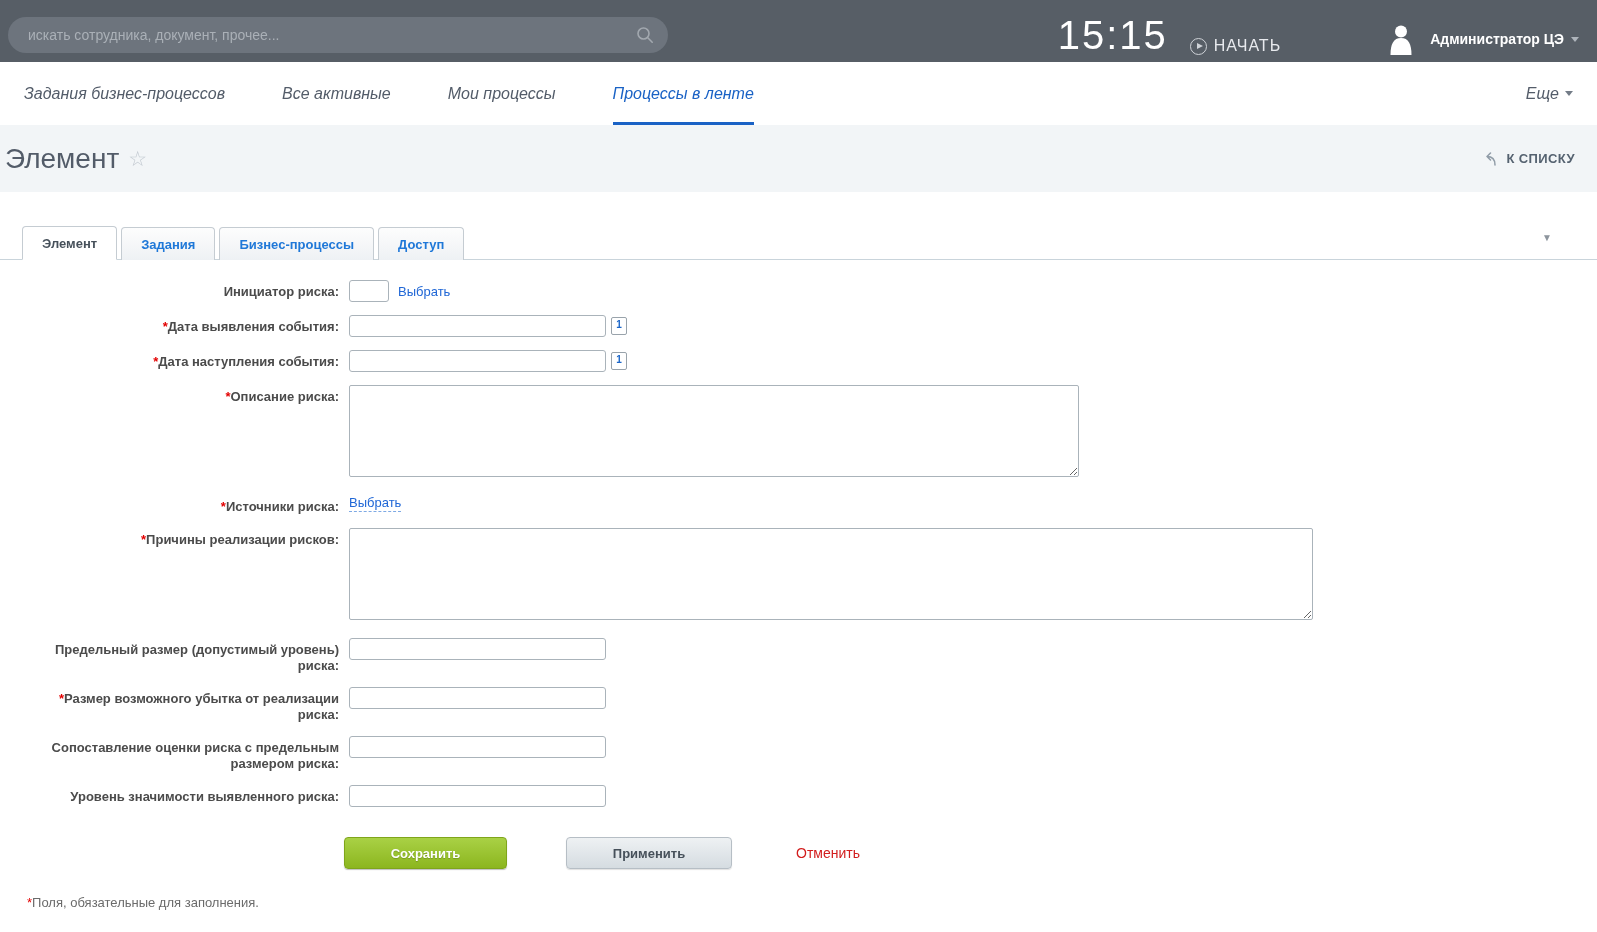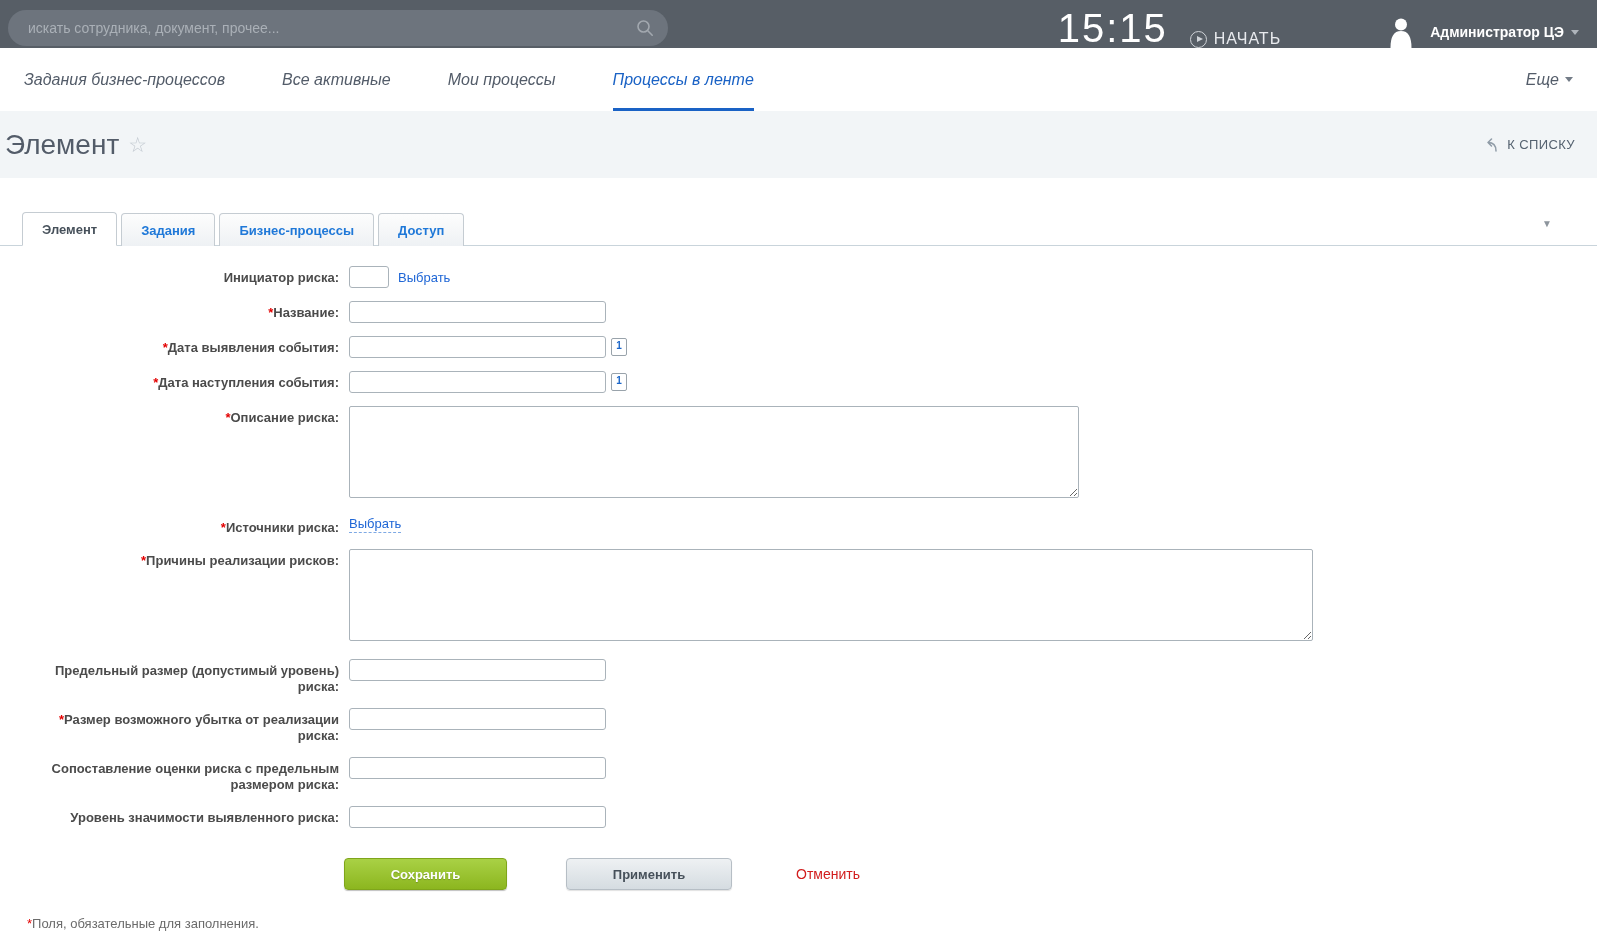--- a/index.html
+++ b/index.html
@@ -1,19 +1,19 @@
 <!DOCTYPE html>
 <html><head>
 <meta charset="utf-8">
 <style>
   * { margin:0; padding:0; box-sizing:border-box; }
   html,body { width:1597px; background:#fff; font-family:"Liberation Sans", sans-serif; }
 
   
-  .topbar { height:48px; background:#575e66; display:flex; align-items:center; padding:8px 18px 0 8px; }
+  .topbar { height:62px; background:#575e66; display:flex; align-items:center; padding:8px 18px 0 8px; }
   .searchpill { width:660px; height:36px; background:#6d747d; border-radius:18px; display:flex; align-items:center; padding:0 14px 0 20px; }
   .searchpill input { flex:1; background:transparent; border:none; outline:none; color:#d7dbe0; font-size:14px; font-family:"Liberation Sans", sans-serif; }
   .searchpill input::placeholder { color:#aab0b7; }
   .search-ico { width:18px; height:18px; flex:none; }
   .topbar-right { margin-left:auto; display:flex; align-items:flex-end; }
   .clock { color:#fff; font-size:40px; font-weight:300; letter-spacing:2px; line-height:1; }
   .startbtn { display:flex; align-items:center; margin-left:22px; cursor:pointer; }
   .startbtn .play-ico { width:17px; height:17px; border:1px solid #cfd3d8; border-radius:50%; position:relative; margin-right:7px; }
   .startbtn .play-ico::after { content:""; position:absolute; left:6px; top:4.5px; border-left:6px solid #cfd3d8; border-top:3.5px solid transparent; border-bottom:3.5px solid transparent; }
   .startbtn span { color:#e8eaee; font-size:16px; letter-spacing:1px; }
@@ -29,21 +29,21 @@
   .nav-item.active::after { content:""; position:absolute; left:0; right:0; bottom:0; height:3px; background:#1a62c5; }
   .nav-more { margin-left:auto; margin-right:0; display:flex; align-items:center; font-size:16px; color:#535c69; cursor:pointer; }
   .nav-more .caret { display:inline-block; margin-left:6px; border-left:4px solid transparent; border-right:4px solid transparent; border-top:5px solid #737c87; }
 
   
   .titleband { height:67px; background:#f2f5f7; display:flex; align-items:center; padding:0 22px 0 5px; }
   .page-title { font-size:28px; font-weight:300; color:#535c69; }
   .fav-star { font-size:21px; color:#c3cad1; margin-left:9px; cursor:pointer; }
   .backlink { margin-left:auto; display:flex; align-items:center; cursor:pointer; }
   .backlink svg { margin-right:8px; }
-  .backlink span { font-size:13px; font-weight:normal; color:#556270; letter-spacing:.4px; }
+  .backlink span { font-size:13px; font-weight:bold; color:#556270; letter-spacing:.4px; }
 
   
   .tabzone { padding:33px 22px 0 22px; position:relative; }
   .tabstrip { display:flex; align-items:flex-end; border-bottom:1px solid #c9d4db; margin:0 -22px; padding:0 22px; }
   .tab { border:1px solid #c5ccd2; border-bottom:none; border-radius:4px 4px 0 0; padding:9px 19px 8px; font-size:13px; font-weight:bold; color:#1f78d8; background:linear-gradient(#fdfdfd,#eef1f4); margin-right:4px; cursor:pointer; position:relative; top:1px; }
   .tab.active { background:#fff; color:#46505a; border-bottom:1px solid #fff; z-index:2; }
   .tab-dd { position:absolute; right:45px; top:40px; font-size:10px; color:#8d959d; cursor:pointer; }
 
   
   .formarea { padding-top:20px; }
@@ -134,26 +134,20 @@
   <form class="formarea">
 
     <div class="row">
       <label class="lbl"><span class="req"></span><span>Инициатор риска:</span></label>
       <div class="ctl">
         <input class="txt small" type="text" style="">
         <a class="choose">Выбрать</a>
       </div>
     </div>
 
-    <div class="row">
-      <label class="lbl"><span class="req">*</span><span>Название:</span></label>
-      <div class="ctl">
-        <input class="txt" type="text" style="">
-      </div>
-    </div>
 
     <div class="row">
       <label class="lbl"><span class="req">*</span><span>Дата выявления события:</span></label>
       <div class="ctl">
         <input class="txt" type="text" style="">
         <span class="cal-ico"><span class="bar"></span><span class="day">1</span></span>
       </div>
     </div>
 
     <div class="row">

